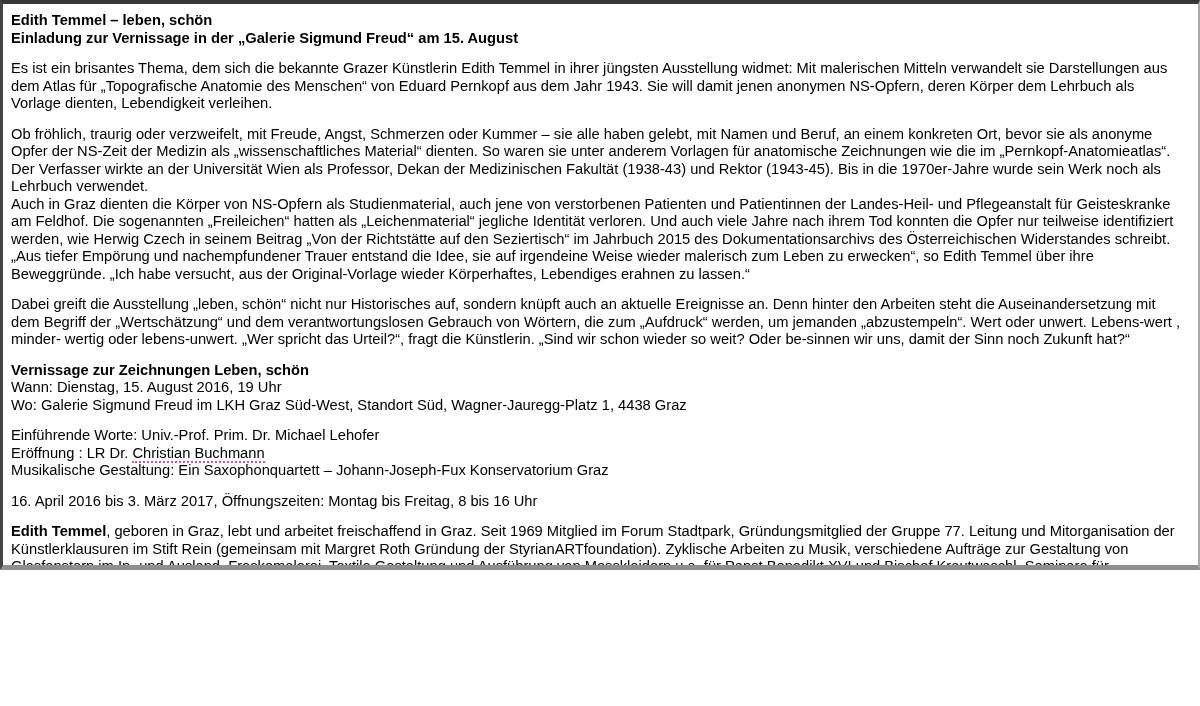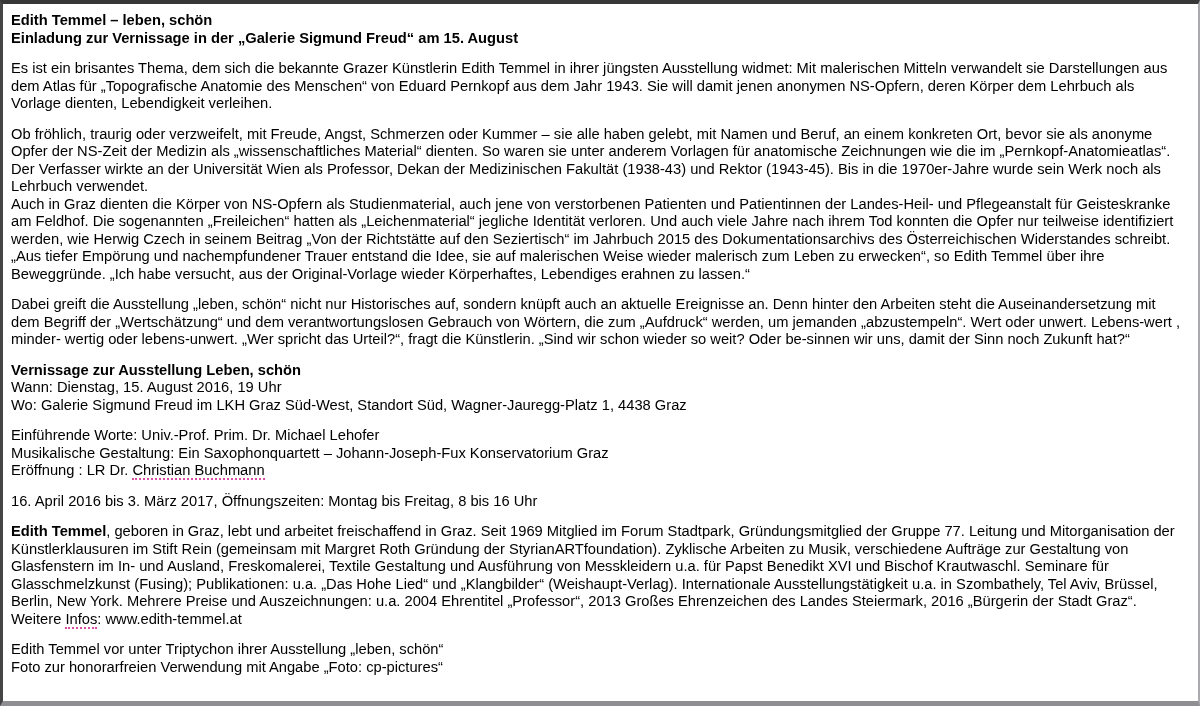--- a/index.html
+++ b/index.html
@@ -1,18 +1,18 @@
 <!DOCTYPE html>
 <html lang="de"><head>
 <meta charset="utf-8">
 <style>
   html, body { margin: 0; padding: 0; background: #ffffff; }
   .frame {
     width: 1200px;
-    height: 706px;
+    height: 570px;
     box-sizing: border-box;
     background: #ffffff;
     border-top: 4px solid #373737;
     border-left: 3px solid #454545;
     border-right: 2px solid #aaaaae;
     border-bottom: 5px solid #8e8e93;
     overflow: hidden;
   }
   .content {
     padding: 8px 10px 0 8px;
@@ -40,37 +40,37 @@
       <div class="line bold">Einladung zur Vernissage in der „Galerie Sigmund Freud“ am 15. August</div>
     </div>
 
     <div class="para">
       <div class="seg">Es ist ein brisantes Thema, dem sich die bekannte Grazer Künstlerin Edith Temmel in ihrer jüngsten Ausstellung widmet: Mit malerischen Mitteln verwandelt sie Darstellungen aus dem Atlas für „Topografische Anatomie des Menschen“ von Eduard Pernkopf aus dem Jahr 1943. Sie will damit jenen anonymen NS-Opfern, deren Körper dem Lehrbuch als Vorlage dienten, Lebendigkeit verleihen.</div>
     </div>
 
     <div class="para">
       <div class="seg">Ob fröhlich, traurig oder verzweifelt, mit Freude, Angst, Schmerzen oder Kummer – sie alle haben gelebt, mit Namen und Beruf, an einem konkreten Ort, bevor sie als anonyme Opfer der NS-Zeit der Medizin als „wissenschaftliches Material“ dienten. So waren sie unter anderem Vorlagen für anatomische Zeichnungen wie die im „Pernkopf-Anatomieatlas“. Der Verfasser wirkte an der Universität Wien als Professor, Dekan der Medizinischen Fakultät (1938-43) und Rektor (1943-45). Bis in die 1970er-Jahre wurde sein Werk noch als Lehrbuch verwendet.</div>
       <div class="seg">Auch in Graz dienten die Körper von NS-Opfern als Studienmaterial, auch jene von verstorbenen Patienten und Patientinnen der Landes-Heil- und Pflegeanstalt für Geisteskranke am Feldhof. Die sogenannten „Freileichen“ hatten als „Leichenmaterial“ jegliche Identität verloren. Und auch viele Jahre nach ihrem Tod konnten die Opfer nur teilweise identifiziert werden, wie Herwig Czech in seinem Beitrag „Von der Richtstätte auf den Seziertisch“ im Jahrbuch 2015 des Dokumentationsarchivs des Österreichischen Widerstandes schreibt.</div>
-      <div class="seg">„Aus tiefer Empörung und nachempfundener Trauer entstand die Idee, sie auf malerischen Weise wieder malerisch zum Leben zu erwecken“, so Edith Temmel über ihre Beweggründe. „Ich habe versucht, aus der Original-Vorlage wieder Körperhaftes, Lebendiges erahnen zu lassen.“</div>
+      <div class="seg">„Aus tiefer Empörung und nachempfundener Trauer entstand die Idee, sie auf irgendeine Weise wieder malerisch zum Leben zu erwecken“, so Edith Temmel über ihre Beweggründe. „Ich habe versucht, aus der Original-Vorlage wieder Körperhaftes, Lebendiges erahnen zu lassen.“</div>
     </div>
 
     <div class="para">
       <div class="seg">Dabei greift die Ausstellung „leben, schön“ nicht nur Historisches auf, sondern knüpft auch an aktuelle Ereignisse an. Denn hinter den Arbeiten steht die Auseinandersetzung mit dem Begriff der „Wertschätzung“ und dem verantwortungslosen Gebrauch von Wörtern, die zum „Aufdruck“ werden, um jemanden „abzustempeln“. Wert oder unwert. Lebens-wert , minder- wertig oder lebens-unwert. „Wer spricht das Urteil?“, fragt die Künstlerin. „Sind wir schon wieder so weit? Oder be-sinnen wir uns, damit der Sinn noch Zukunft hat?“</div>
     </div>
 
     <div class="para">
-      <div class="line bold">Vernissage zur Ausstellung Leben, schön</div>
+      <div class="line bold">Vernissage zur Zeichnungen Leben, schön</div>
       <div class="line">Wann: Dienstag, 15. August 2016, 19 Uhr</div>
       <div class="line">Wo: Galerie Sigmund Freud im LKH Graz Süd-West, Standort Süd, Wagner-Jauregg-Platz 1, 4438 Graz</div>
     </div>
 
     <div class="para">
       <div class="line">Einführende Worte: Univ.-Prof. Prim. Dr. Michael Lehofer</div>
+      <div class="line"><span>Eröffnung : LR Dr. </span><span class="spell">Christian Buchmann</span></div>
       <div class="line">Musikalische Gestaltung: Ein Saxophonquartett – Johann-Joseph-Fux Konservatorium Graz</div>
-      <div class="line"><span>Eröffnung : LR Dr. </span><span class="spell">Christian Buchmann</span></div>
     </div>
 
     <div class="para">
       <div class="line">16. April 2016 bis 3. März 2017, Öffnungszeiten: Montag bis Freitag, 8 bis 16 Uhr</div>
     </div>
 
     <div class="para">
       <div class="seg"><span class="bold">Edith Temmel</span><span>, geboren in Graz, lebt und arbeitet freischaffend in Graz. Seit 1969 Mitglied im Forum Stadtpark, Gründungsmitglied der Gruppe 77. Leitung und Mitorganisation der Künstlerklausuren im Stift Rein (gemeinsam mit Margret Roth Gründung der StyrianARTfoundation). Zyklische Arbeiten zu Musik, verschiedene Aufträge zur Gestaltung von Glasfenstern im In- und Ausland, Freskomalerei, Textile Gestaltung und Ausführung von Messkleidern u.a. für Papst Benedikt XVI und Bischof Krautwaschl. Seminare für Glasschmelzkunst (Fusing); Publikationen: u.a. „Das Hohe Lied“ und „Klangbilder“ (Weishaupt-Verlag). Internationale Ausstellungstätigkeit u.a. in Szombathely, Tel Aviv, Brüssel, Berlin, New York. Mehrere Preise und Auszeichnungen: u.a. 2004 Ehrentitel „Professor“, 2013 Großes Ehrenzeichen des Landes Steiermark, 2016 „Bürgerin der Stadt Graz“.</span></div>
       <div class="line"><span>Weitere </span><span class="spell">Infos</span><span>: www.edith-temmel.at</span></div>
     </div>

